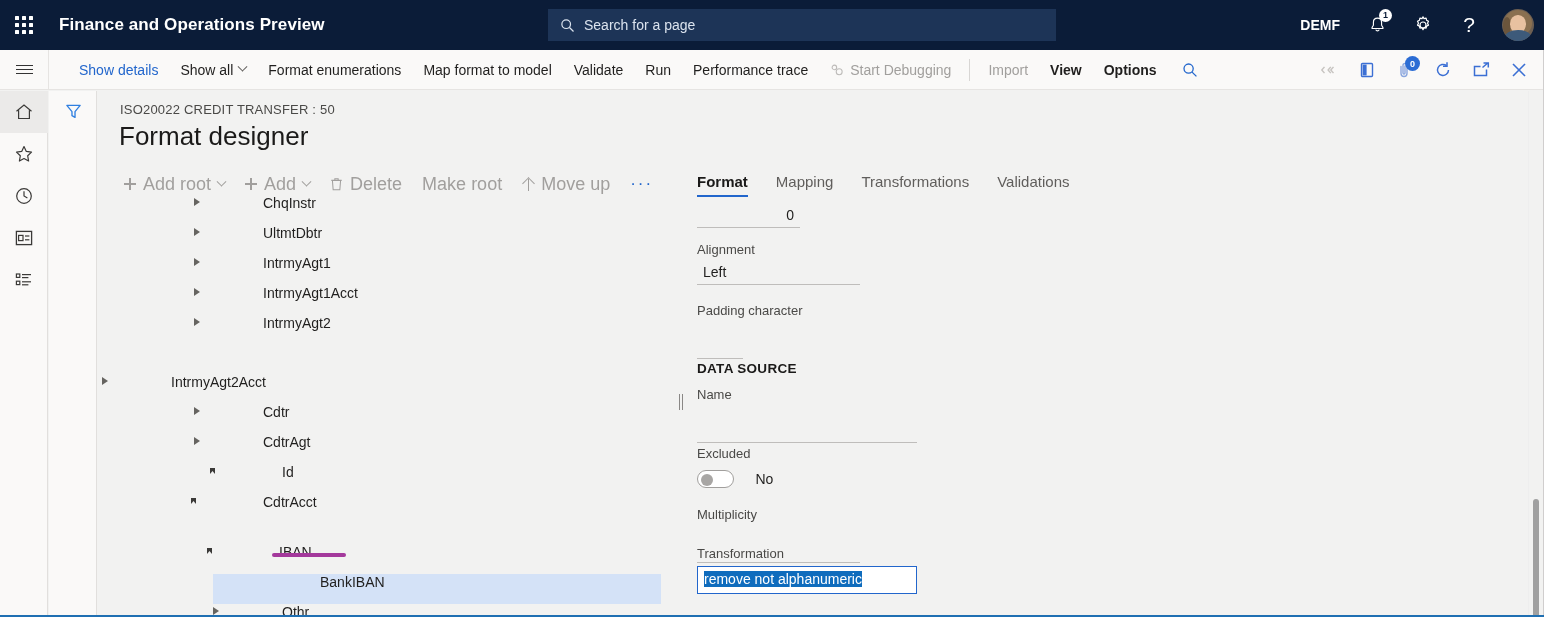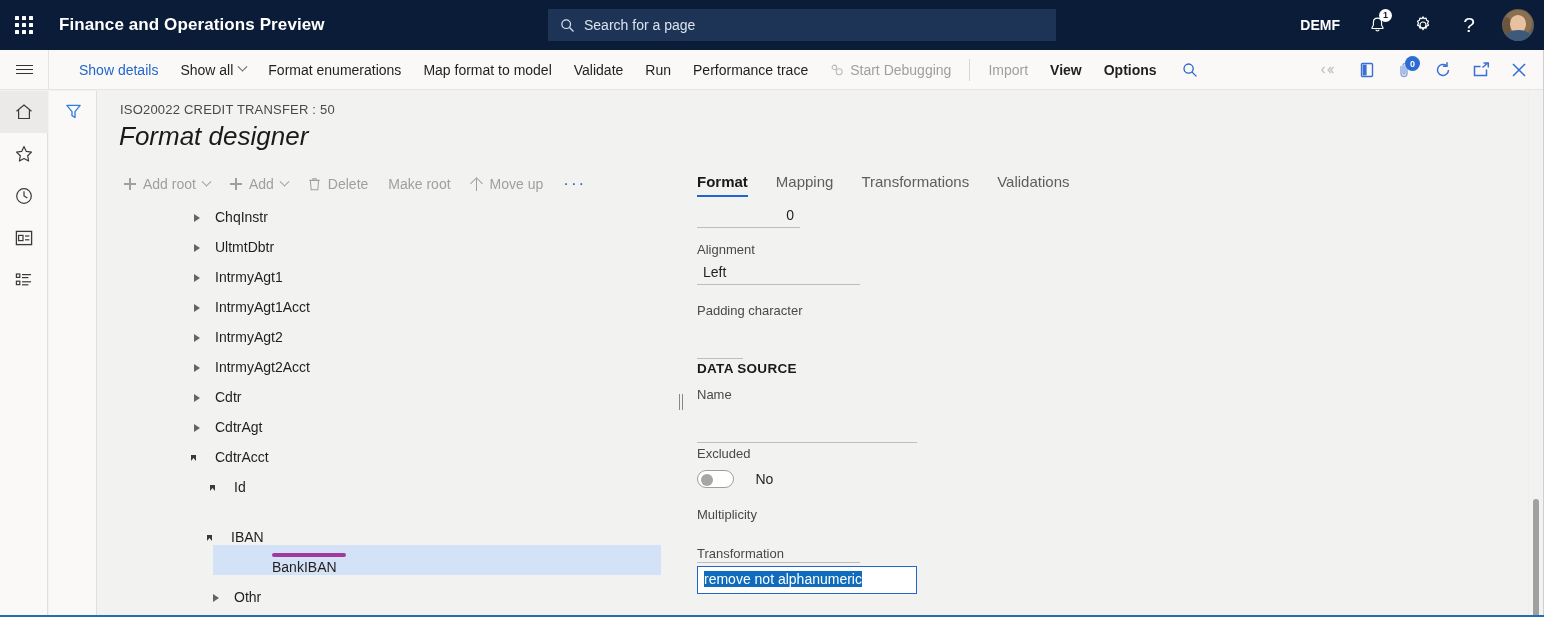--- a/index.html
+++ b/index.html
@@ -159,29 +159,29 @@
     position: absolute; top: 91px; left: 98px;
     width: 1446px; height: 418px;
     background: #f2f2f1;
   }
   .breadcrumb {
     position: absolute; left: 22px; top: 11px;
     font-size: 13px; color: #4a4947; letter-spacing: 0.2px;
   }
   .page-title {
     position: absolute; left: 21px; top: 30px;
-    font-size: 26px; color: #1b1a19; font-weight: normal; font-style: italic;
+    font-size: 26px; color: #1b1a19; font-weight: normal;
   }
   .act-toolbar {
     position: absolute; left: 22px; top: 78px;
     display: flex; align-items: center;
   }
   .act {
     display: flex; align-items: center;
-    font-size: 14px; color: #a19f9d;
+    font-size: 18px; color: #a19f9d;
     padding: 0 10px; height: 30px; cursor: default;
     white-space: nowrap;
   }
   .act:first-child { padding-left: 4px; }
   .plus-ico {
     display: inline-block; position: relative;
     width: 12px; height: 12px; margin-right: 7px;
   }
   .plus-ico::before, .plus-ico::after {
     content: ''; position: absolute; background: #a19f9d;
@@ -209,22 +209,23 @@
 
   
   .treepane {
     position: absolute; left: 98px; top: 195px;
     width: 580px; height: 422px;
     overflow: hidden;
   }
   .tree-row {
     position: relative;
     height: 30px;
-    display: flex; align-items: flex-end;
+    display: flex; align-items: flex-start;
     cursor: pointer;
+    gap: 48px;
   }
   .tree-row.selected { background: #d4e2f7; }
   .tw {
     width: 14px; height: 14px; position: relative; flex: 0 0 14px;
   }
   .tw.collapsed::before {
     content: ''; position: absolute; left: 4px; top: 2.5px;
     width: 0; height: 0;
     border-left: 6px solid #666460;
     border-top: 4.5px solid transparent;
@@ -588,39 +589,39 @@
         <span class="tree-label">IntrmyAgt1</span>
       </div>
       <div class="tree-row" style="padding-left: 92px;">
         <span class="tw collapsed"></span>
         <span class="tree-label">IntrmyAgt1Acct</span>
       </div>
       <div class="tree-row" style="padding-left: 92px;">
         <span class="tw collapsed"></span>
         <span class="tree-label">IntrmyAgt2</span>
       </div>
-      <div class="tree-row" style="padding-left: 92px;">
+      <div class="tree-row" style=" margin-top: 29px;">
         <span class="tw collapsed"></span>
         <span class="tree-label">IntrmyAgt2Acct</span>
       </div>
       <div class="tree-row" style="padding-left: 92px;">
         <span class="tw collapsed"></span>
         <span class="tree-label">Cdtr</span>
       </div>
       <div class="tree-row" style="padding-left: 92px;">
         <span class="tw collapsed"></span>
         <span class="tree-label">CdtrAgt</span>
-      </div>
-      <div class="tree-row" style="padding-left: 92px;">
-        <span class="tw expanded"></span>
-        <span class="tree-label">CdtrAcct</span>
       </div>
       <div class="tree-row" style="padding-left: 111px;">
         <span class="tw expanded"></span>
         <span class="tree-label">Id</span>
+      </div>
+      <div class="tree-row" style="padding-left: 92px;">
+        <span class="tw expanded"></span>
+        <span class="tree-label">CdtrAcct</span>
       </div>
       <div class="tree-row" style="padding-left: 108px; margin-top: 20px;">
         <span class="tw expanded"></span>
         <span class="tree-label">IBAN</span>
       </div>
       <div class="tree-row selected" style="padding-left: 34px; width: 448px; margin-left: 115px;">
         <span class="tw leaf"></span>
         <span class="tree-label">BankIBAN</span>
       </div>
       <div class="tree-underline" style="left: 174px; top: 358px; width: 74px;"></div>

